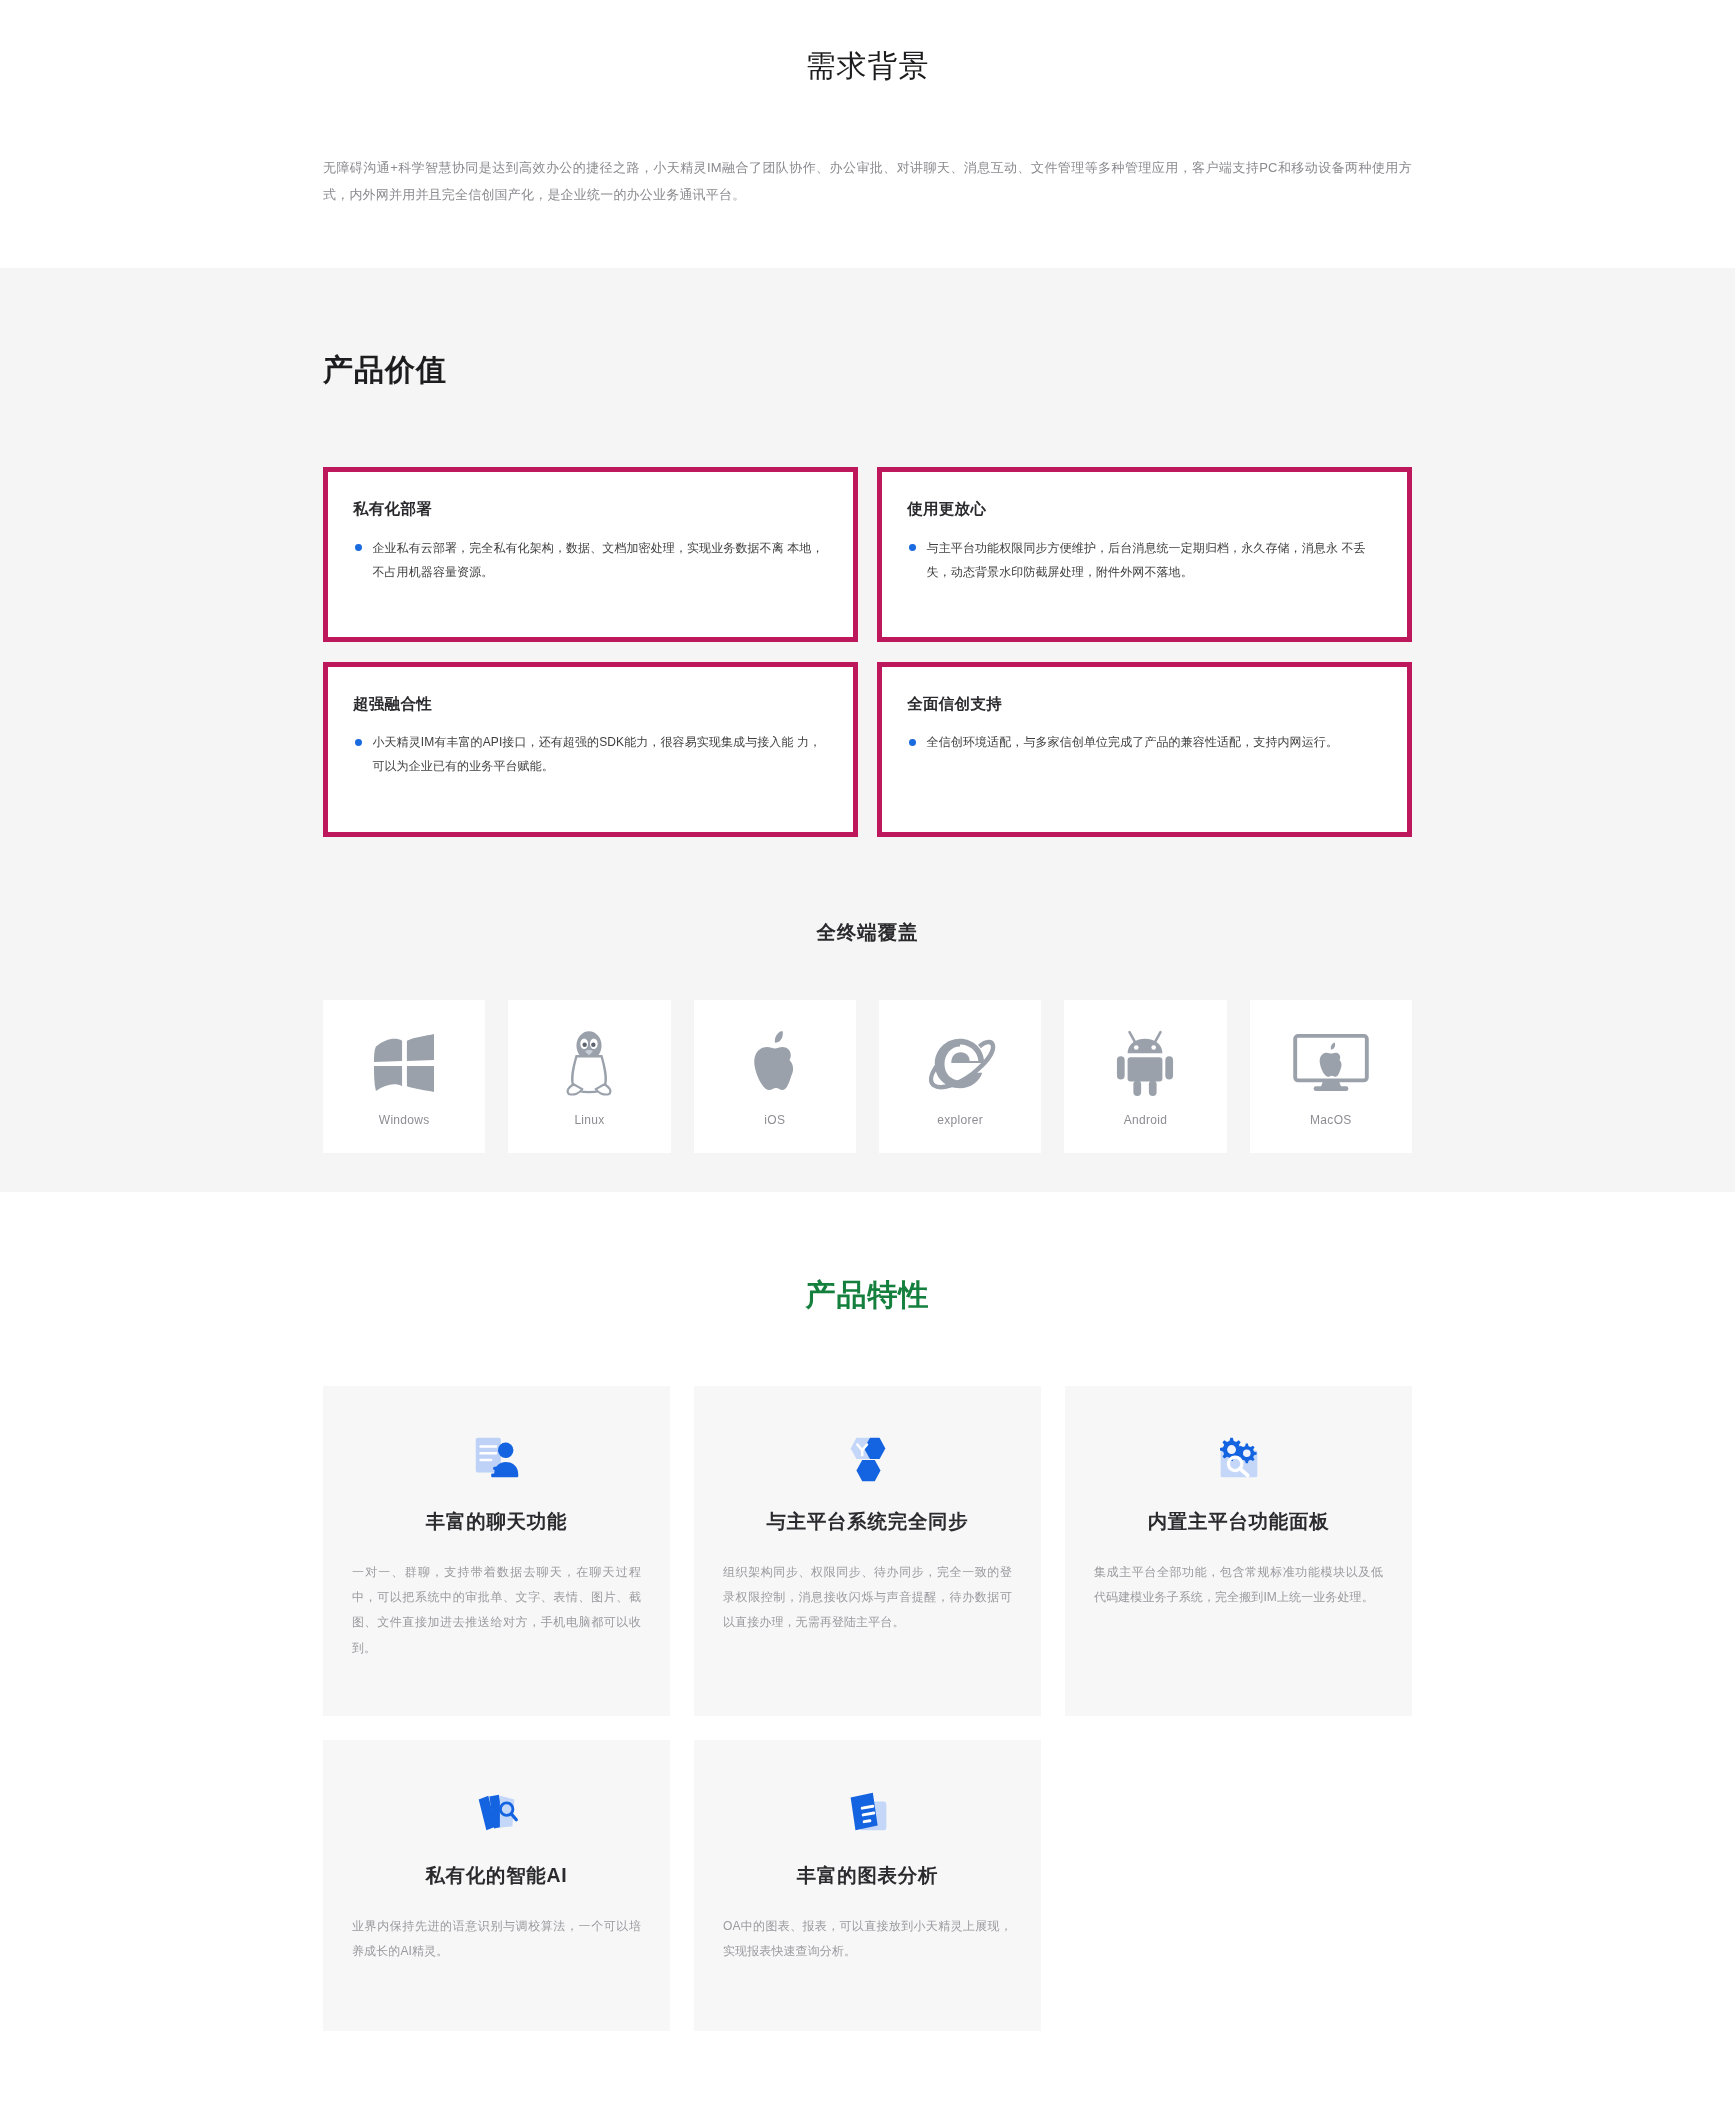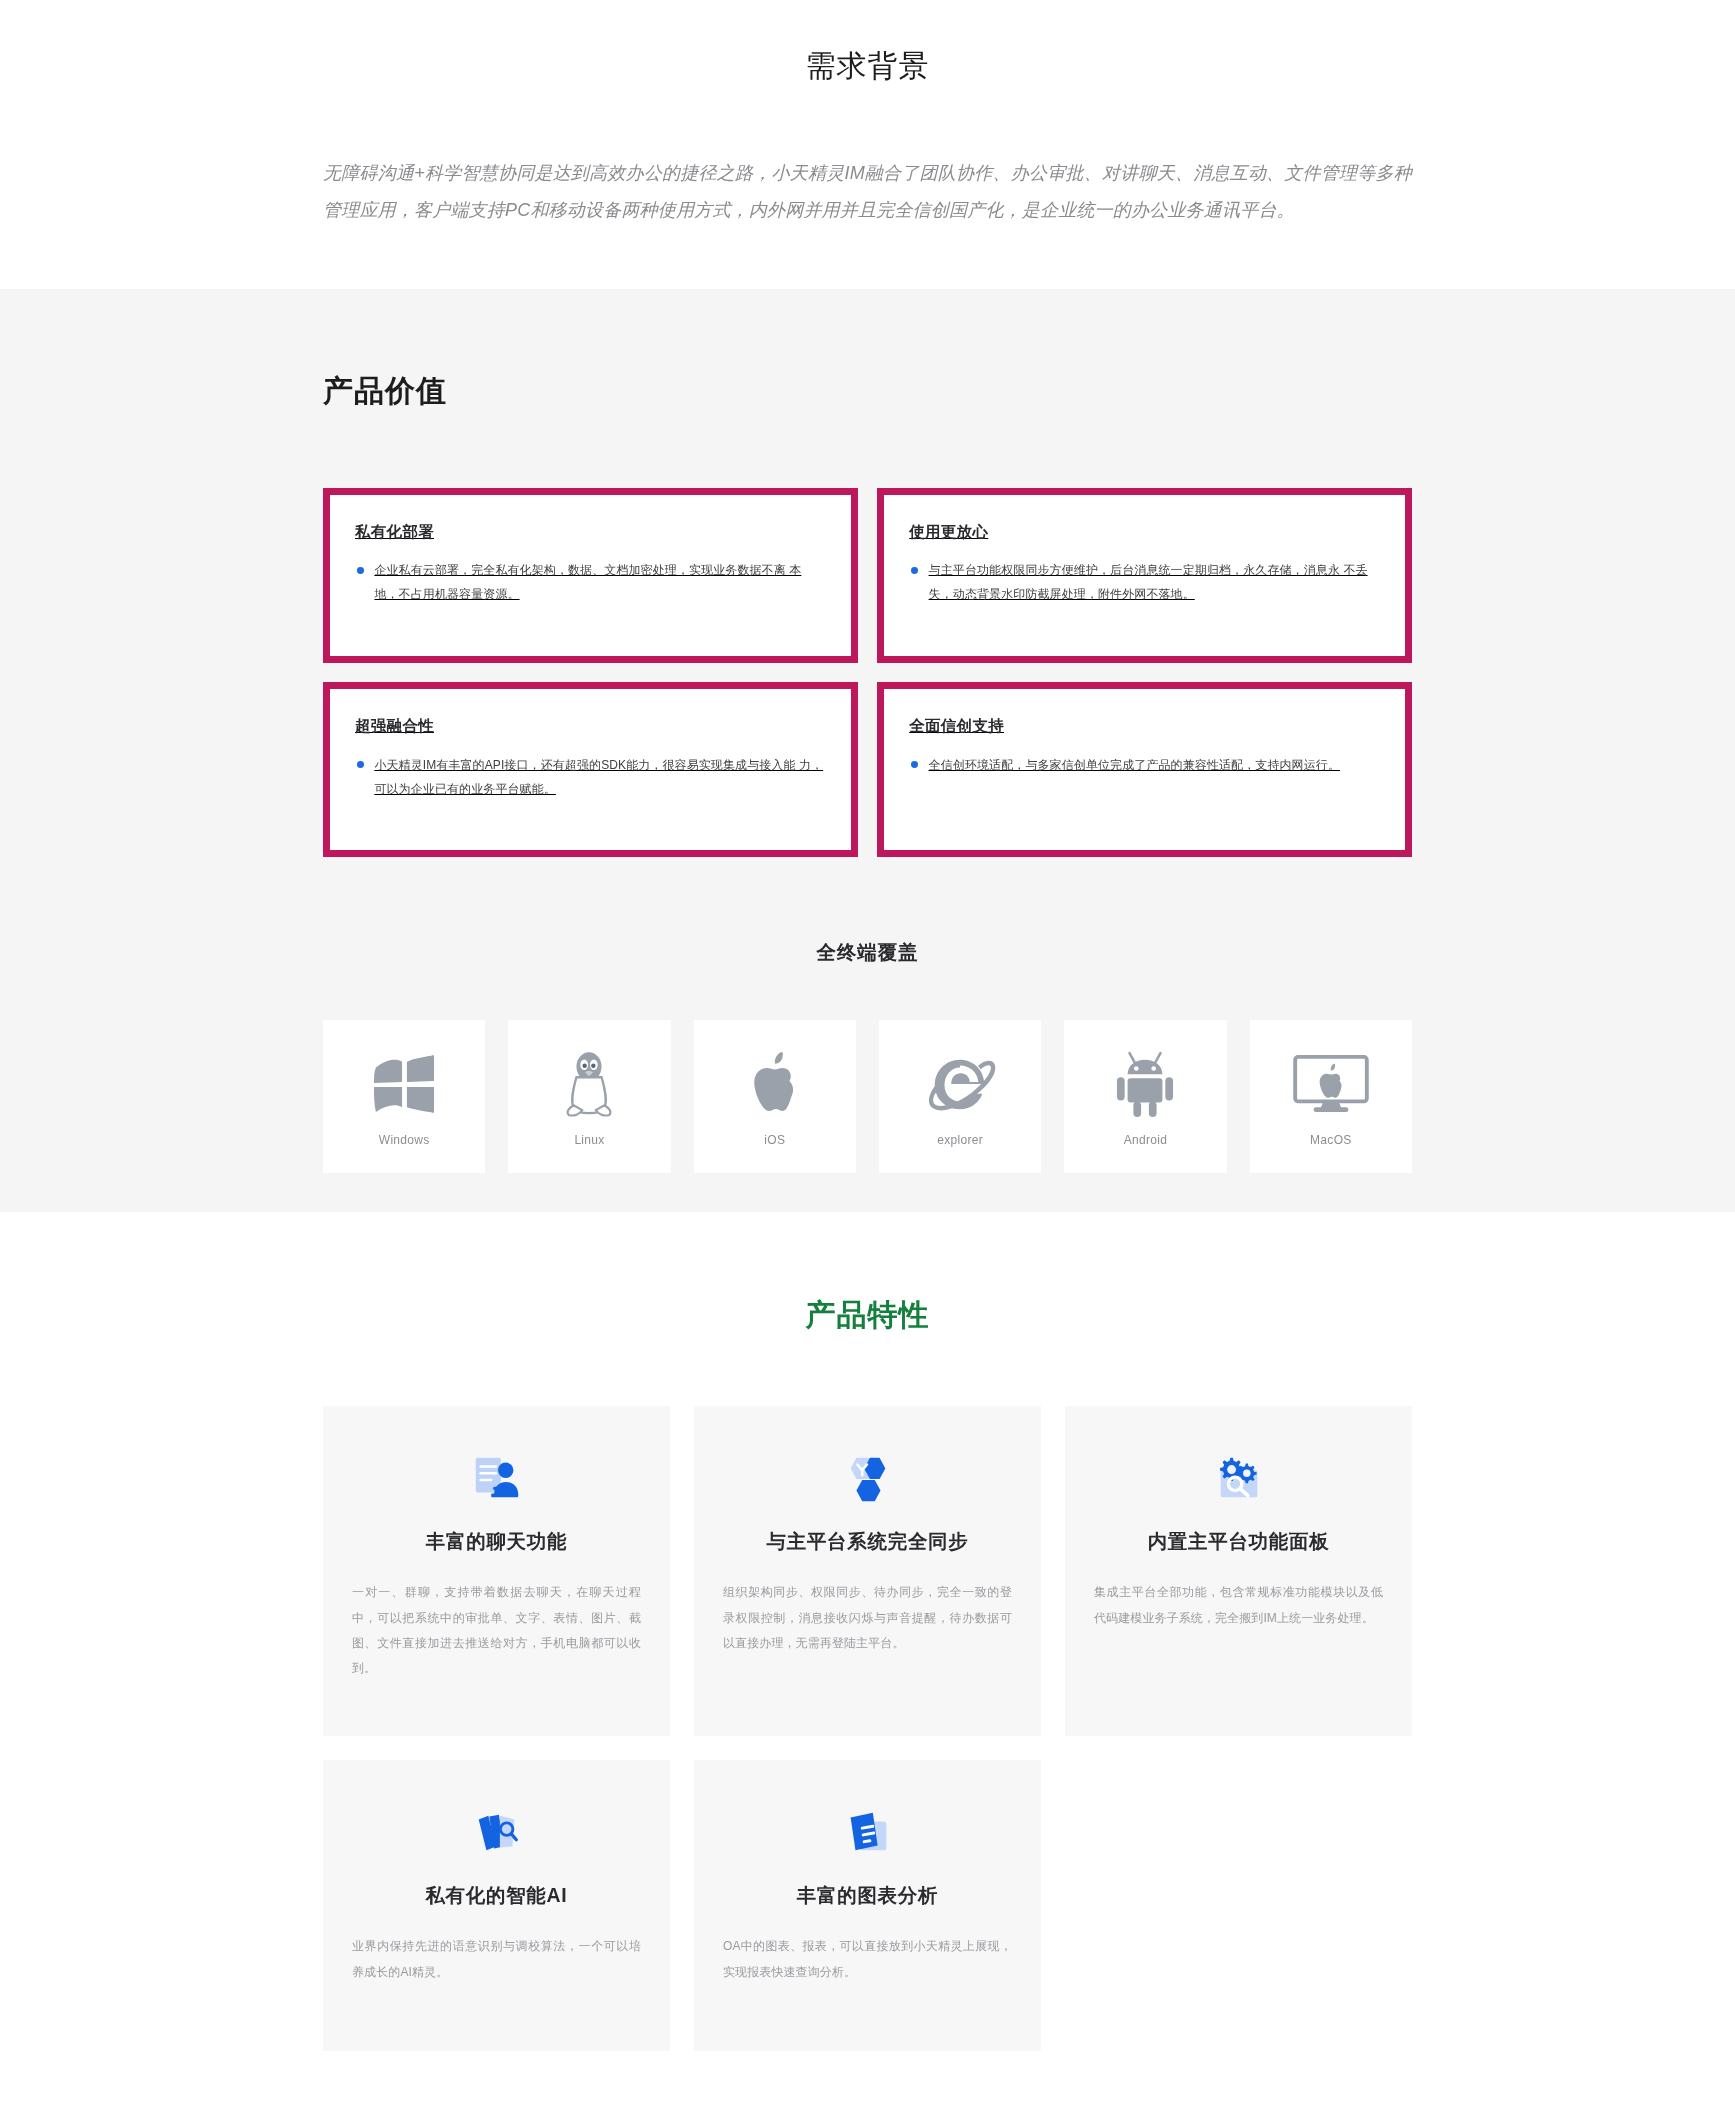--- a/index.html
+++ b/index.html
@@ -23,50 +23,48 @@
   .bg-title {
     text-align: center;
     font-size: 30px;
     font-weight: 400;
     color: #1d1d1f;
     letter-spacing: 1px;
     line-height: 1.4;
   }
   .bg-paragraph {
     margin-top: 68px;
-    font-size: 18px;
+    font-size: 13px;
     line-height: 2.05;
     color: #8a8a8f;
     letter-spacing: 0.2px;
     text-align: justify;
-    font-style: italic;
   }
 
   
   .value-section { padding-top: 82px; padding-bottom: 0px; }
   .value-title {
     text-align: left;
     font-size: 30px;
     font-weight: 700;
     color: #1d1d1f;
     letter-spacing: 1px;
   }
   .value-grid {
     margin-top: 76px;
     display: grid;
     grid-template-columns: 1fr 1fr;
     column-gap: 19.4px;
     row-gap: 19.4px;
   }
   .value-card {
     background: #ffffff;
-    border: 7px solid #be185d;
+    border: 5px solid #be185d;
     padding: 27px 27px 27px 25px;
     min-height: 175px;
-    text-decoration: underline;
   }
   .value-card-title {
     font-size: 15.5px;
     font-weight: 700;
     color: #2b2b2f;
     letter-spacing: 0.3px;
     margin-bottom: 15.5px;
   }
   .value-card-body {
     position: relative;

